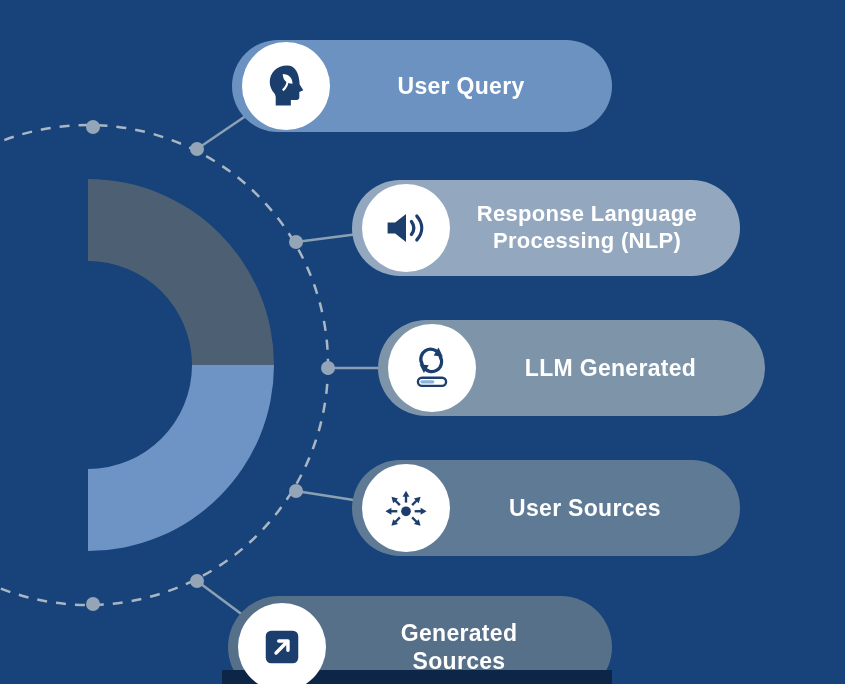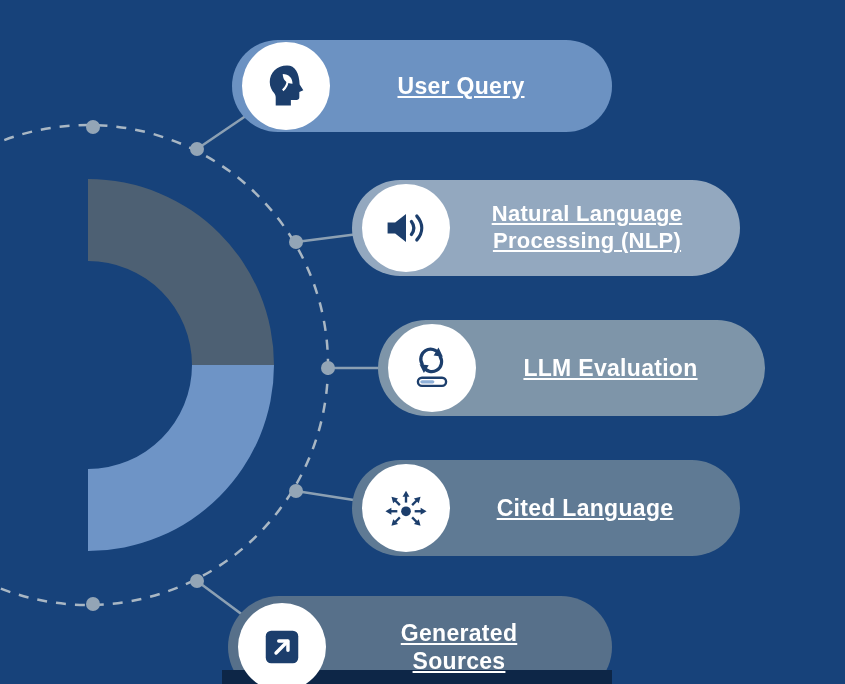--- a/index.html
+++ b/index.html
@@ -18,21 +18,20 @@
     position:absolute; left:10px; top:50%; transform:translateY(-50%);
     width:88px; height:88px; border-radius:50%;
     background:#ffffff; display:flex; align-items:center; justify-content:center;
     z-index:2;
   }
   .label {
     flex:1; margin-left:100px; margin-right:22px;
     text-align:center; color:#ffffff; font-weight:700;
     font-size:23px; line-height:1.22; letter-spacing:.3px;
     z-index:2;
-    text-decoration:underline;
   }
   .p1 { left:232px; top:40px;  width:380px; height:92px; background:#6C92C2; }
   .p2 { left:352px; top:180px; width:388px; height:96px; background:#93A8BF; }
   .p2 .label { font-size:22px; max-width:268px; margin-left:104px; }
   .p3 { left:378px; top:320px; width:387px; height:96px; background:#7E95A9; }
   .p4 { left:352px; top:460px; width:388px; height:96px; background:#5F7A94; }
   .p5 { left:228px; top:596px; width:384px; height:102px; background:#57708A; }
   .p5 .label { max-width:190px; margin-left:108px; margin-right:auto;
                padding-left:0; position:relative; left:28px; }
 
@@ -82,35 +81,35 @@
   </div>
 
   <div class="pill p2">
     <div class="icon-circle">
       <svg viewBox="0 0 48 48" width="52" height="52">
         <path fill="#1C3E6C" d="M7 19h7l10-8v26l-10-8H7z"></path>
         <path fill="none" stroke="#1C3E6C" stroke-width="3" stroke-linecap="round" d="M29 18c3 4 3 8 0 12"></path>
         <path fill="none" stroke="#1C3E6C" stroke-width="3" stroke-linecap="round" d="M34 13c6 7 6 15 0 22"></path>
       </svg>
     </div>
-    <div class="label">Natural Language Processing (NLP)</div>
+    <div class="label">Response Language Processing (NLP)</div>
   </div>
 
   <div class="pill p3">
     <div class="icon-circle">
       <svg viewBox="0 0 48 48" width="52" height="52">
         <path fill="none" stroke="#1C3E6C" stroke-width="3" stroke-linecap="round" d="M15 20.5 A9 9 0 0 1 30.5 11"></path>
         <path fill="#1C3E6C" d="M30 5 L34 13.5 L25.5 12.5 Z"></path>
         <path fill="none" stroke="#1C3E6C" stroke-width="3" stroke-linecap="round" d="M31.5 13.5 A9 9 0 0 1 16 23"></path>
         <path fill="#1C3E6C" d="M16.5 28.5 L12.5 20.5 L21 21.5 Z"></path>
         <rect x="11" y="33" width="26" height="7.5" rx="3.75" fill="none" stroke="#1C3E6C" stroke-width="2.2"></rect>
         <rect x="13.2" y="35.2" width="13" height="3.2" rx="1.6" fill="#8FB0D8"></rect>
       </svg>
     </div>
-    <div class="label">LLM Evaluation</div>
+    <div class="label">LLM Generated</div>
   </div>
 
   <div class="pill p4">
     <div class="icon-circle">
       <svg viewBox="0 0 48 48" width="52" height="52">
         <g fill="#1C3E6C" stroke="#1C3E6C">
           <circle cx="24" cy="27" r="4.5" stroke="none"></circle>
           <g transform="rotate(0 24 27)">
               <line x1="24" y1="19" x2="24" y2="13" stroke-width="2.2"></line>
               <path stroke="none" d="M24 8l-3.2 5.5h6.4z"></path>
@@ -135,21 +134,21 @@
               <line x1="24" y1="19" x2="24" y2="13" stroke-width="2.2"></line>
               <path stroke="none" d="M24 8l-3.2 5.5h6.4z"></path>
             </g>
           <g transform="rotate(315 24 27)">
               <line x1="24" y1="19" x2="24" y2="13" stroke-width="2.2"></line>
               <path stroke="none" d="M24 8l-3.2 5.5h6.4z"></path>
             </g>
         </g>
       </svg>
     </div>
-    <div class="label">Cited Language</div>
+    <div class="label">User Sources</div>
   </div>
 
   <div class="pill p5">
     <div class="icon-circle">
       <svg viewBox="0 0 48 48" width="52" height="52">
         <rect x="9" y="9" width="30" height="30" rx="5" fill="#1C3E6C"></rect>
         <path d="M18.5 29.5 L29 19" stroke="#ffffff" stroke-width="3.2" stroke-linecap="round"></path>
         <path d="M21 18.5 h8.5 v8.5" fill="none" stroke="#ffffff" stroke-width="3.2" stroke-linecap="round" stroke-linejoin="round"></path>
       </svg>
     </div>

